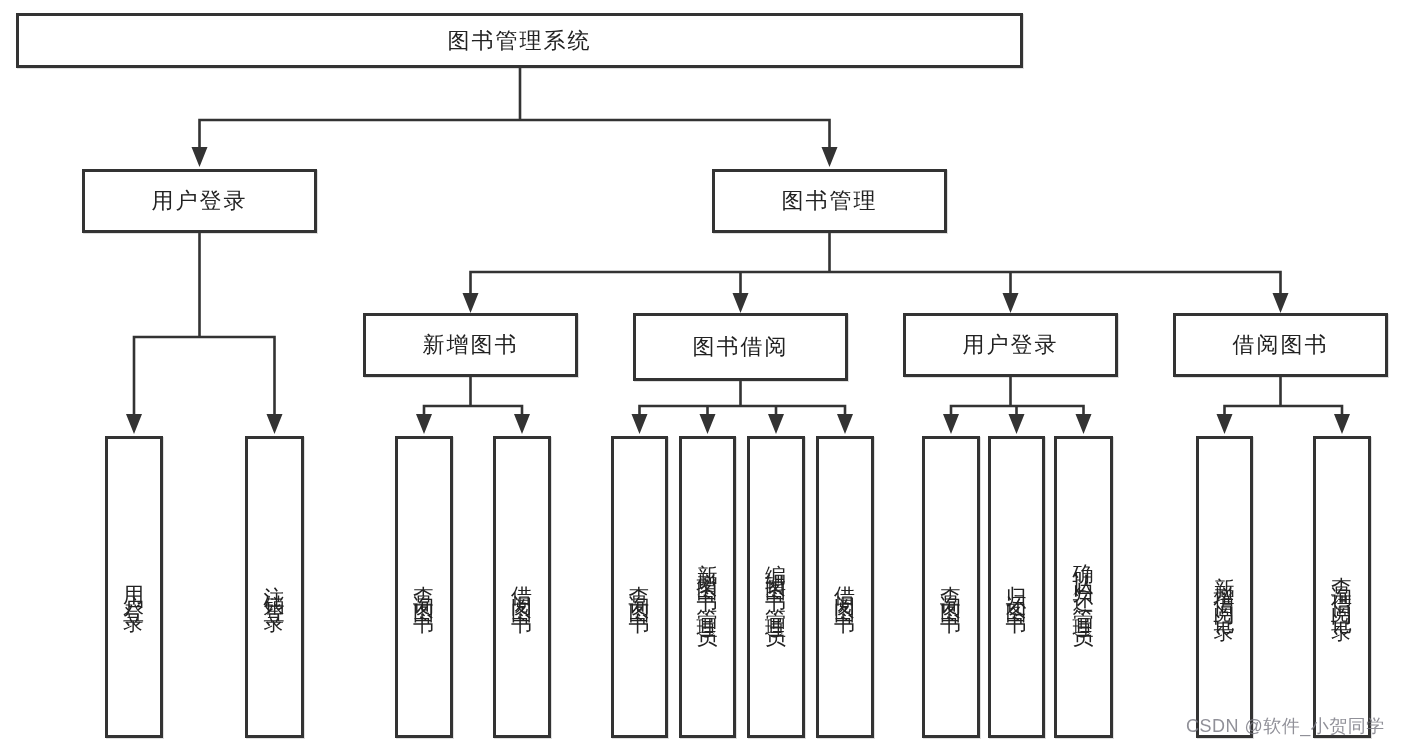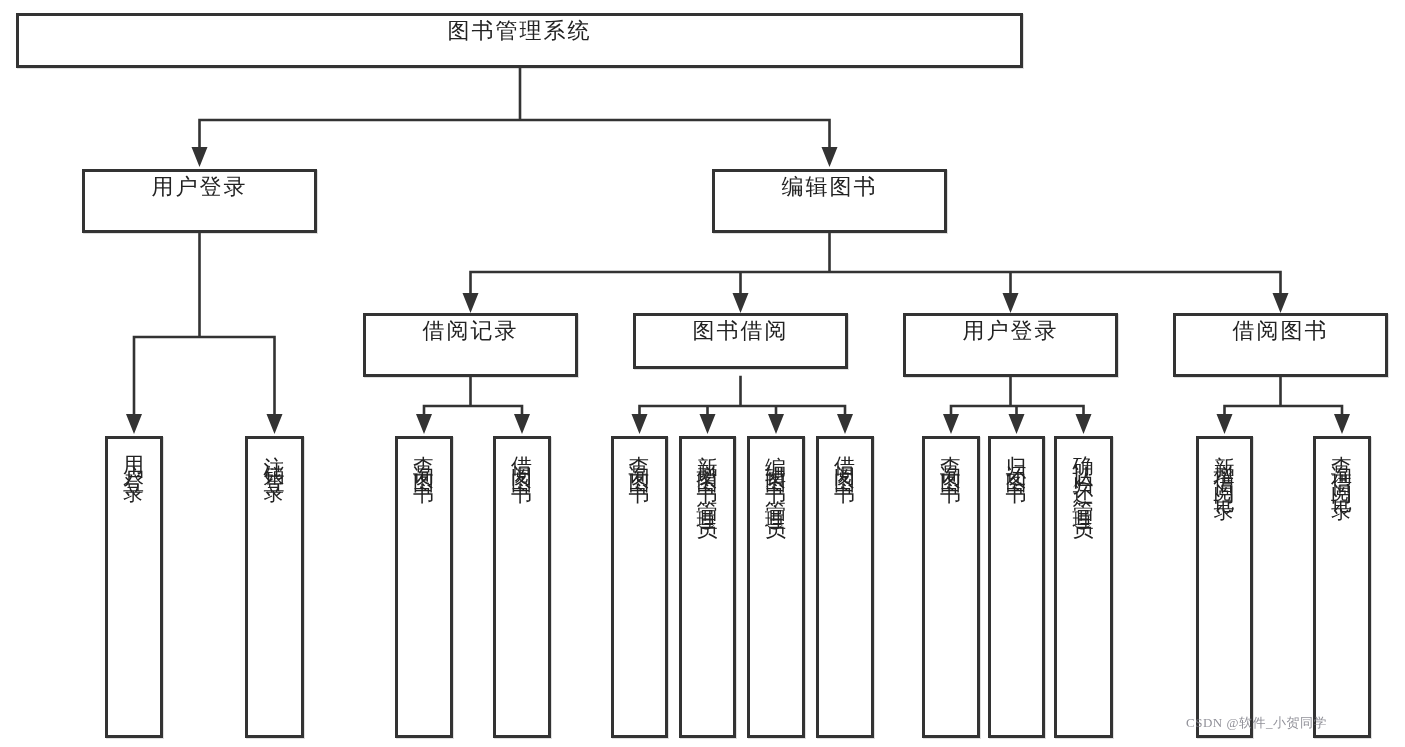--- a/index.html
+++ b/index.html
@@ -15,46 +15,45 @@
   .connectors {
     position: absolute;
     left: 0; top: 0;
     width: 1405px; height: 747px;
   }
   .node {
     position: absolute;
     background: #ffffff;
     border: 3px solid #333333;
     display: flex;
-    align-items: flex-start;
+    align-items: center;
     justify-content: center;
     color: #222222;
     box-shadow: 1px 1px 0 rgba(80,80,80,0.18);
   }
   .node.h-label { font-size: 22px; letter-spacing: 2px; white-space: nowrap; }
   .node.leaf { border-width: 3px; }
   .vtext {
     writing-mode: vertical-rl;
     text-orientation: mixed;
     font-size: 21px;
     letter-spacing: 9px;
     line-height: 1.0;
     color: #222222;
     white-space: nowrap;
   }
   .watermark {
     position: absolute;
     left: 1186px;
     top: 714px;
-    font-size: 13px;
+    font-size: 18px;
     letter-spacing: 0.5px;
     color: rgba(125, 125, 134, 0.85);
     white-space: nowrap;
     pointer-events: none;
-    font-family: Liberation Serif, serif;
   }
 </style>
 </head>
 <body>
 
 <div class="stage">
 
   <svg class="connectors" viewBox="0 0 1405 747" xmlns="http://www.w3.org/2000/svg" aria-hidden="true">
     <path fill="none" stroke="#333333" stroke-width="2.6" stroke-linecap="square" d="
       M520 66 V120
@@ -113,27 +112,27 @@
   </svg>
 
   <div class="node h-label" style="left:16px; top:13px; width:1007px; height:55px;">
     <span>图书管理系统</span>
   </div>
 
   <div class="node h-label" style="left:82px; top:169px; width:235px; height:64px;">
     <span>用户登录</span>
   </div>
   <div class="node h-label" style="left:712px; top:169px; width:235px; height:64px;">
-    <span>编辑图书</span>
+    <span>图书管理</span>
   </div>
 
   <div class="node h-label" style="left:363px; top:313px; width:215px; height:64px;">
-    <span>借阅记录</span>
+    <span>新增图书</span>
   </div>
-  <div class="node h-label" style="left:633px; top:313px; width:215px; height:56px;">
+  <div class="node h-label" style="left:633px; top:313px; width:215px; height:68px;">
     <span>图书借阅</span>
   </div>
   <div class="node h-label" style="left:903px; top:313px; width:215px; height:64px;">
     <span>用户登录</span>
   </div>
   <div class="node h-label" style="left:1173px; top:313px; width:215px; height:64px;">
     <span>借阅图书</span>
   </div>
 
   <div class="node leaf" style="left:105px; top:436px; width:58px; height:302px;">

